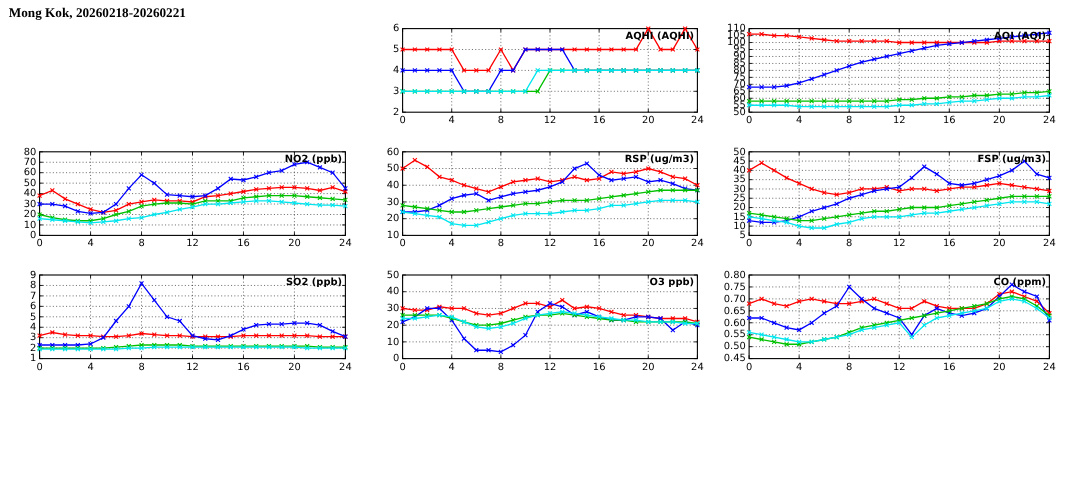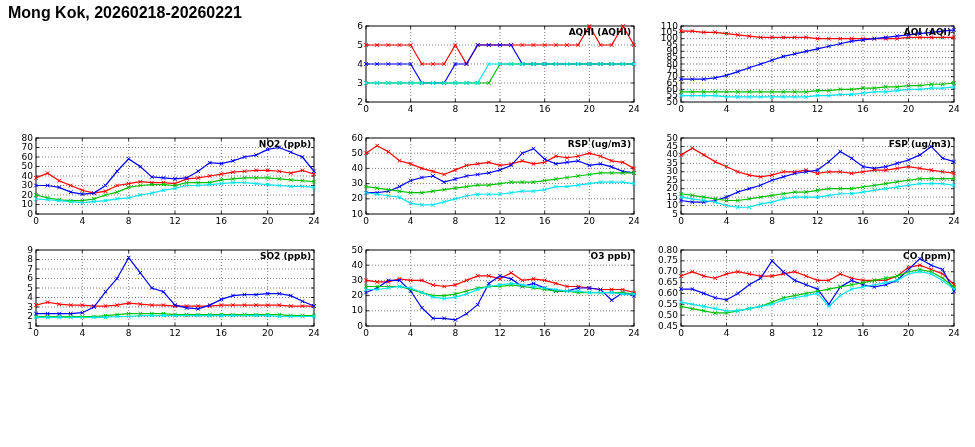--- a/index.html
+++ b/index.html
@@ -3,22 +3,22 @@
 <meta charset="utf-8">
 <style>
   html,body{margin:0;padding:0;}
   body{
     width:975px;height:447px;background:#ffffff;
     font-family:"DejaVu Sans",sans-serif;
     color:#000;overflow:hidden;position:relative;
   }
   #title{
     position:absolute;left:8px;top:4px;
-    font-family:Liberation Sans, sans-serif;
-    font-size:16px;font-weight:bold;letter-spacing:0px;
+    font-family:Liberation Serif, serif;
+    font-size:12px;font-weight:bold;letter-spacing:0px;
   }
   .panel{position:absolute;}
   .panel svg{display:block;}
   .ptitle{
     font-family:"DejaVu Sans",sans-serif;
     font-size:9px;font-weight:bold;
   }
   .axlabel{
     font-family:"DejaVu Sans",sans-serif;
     font-size:9px;

